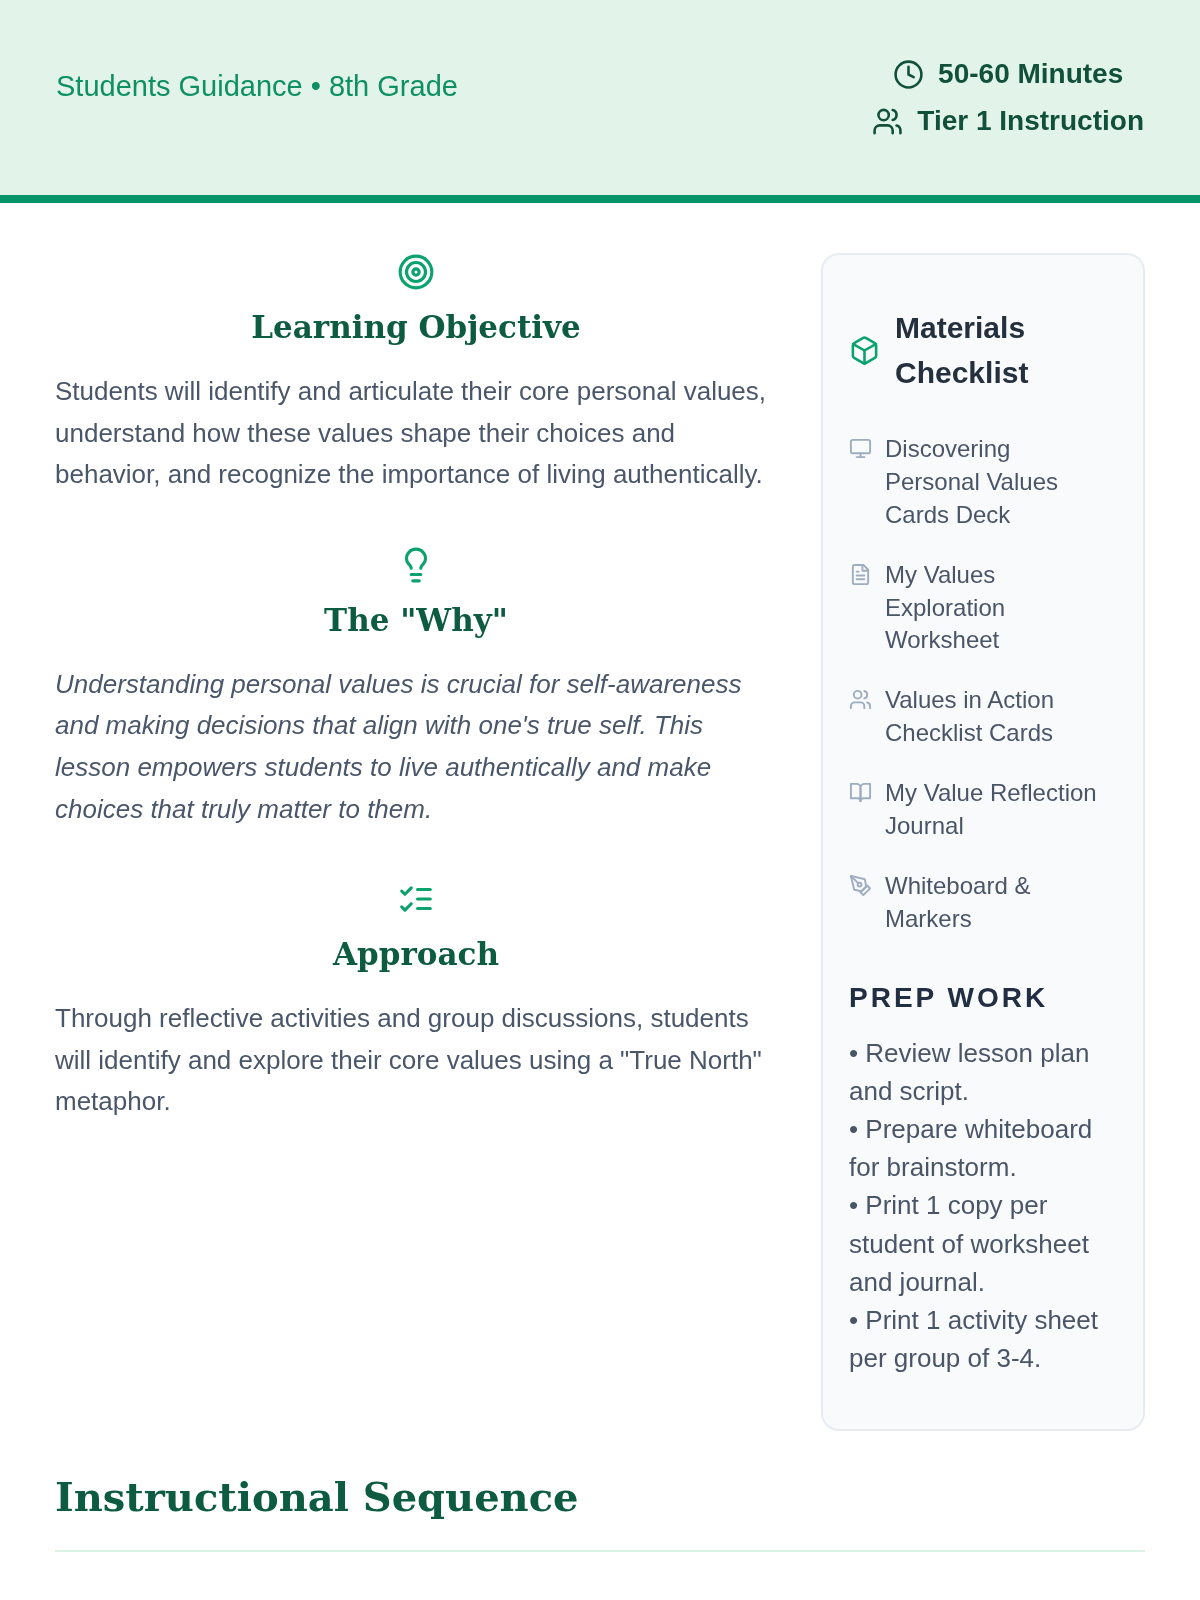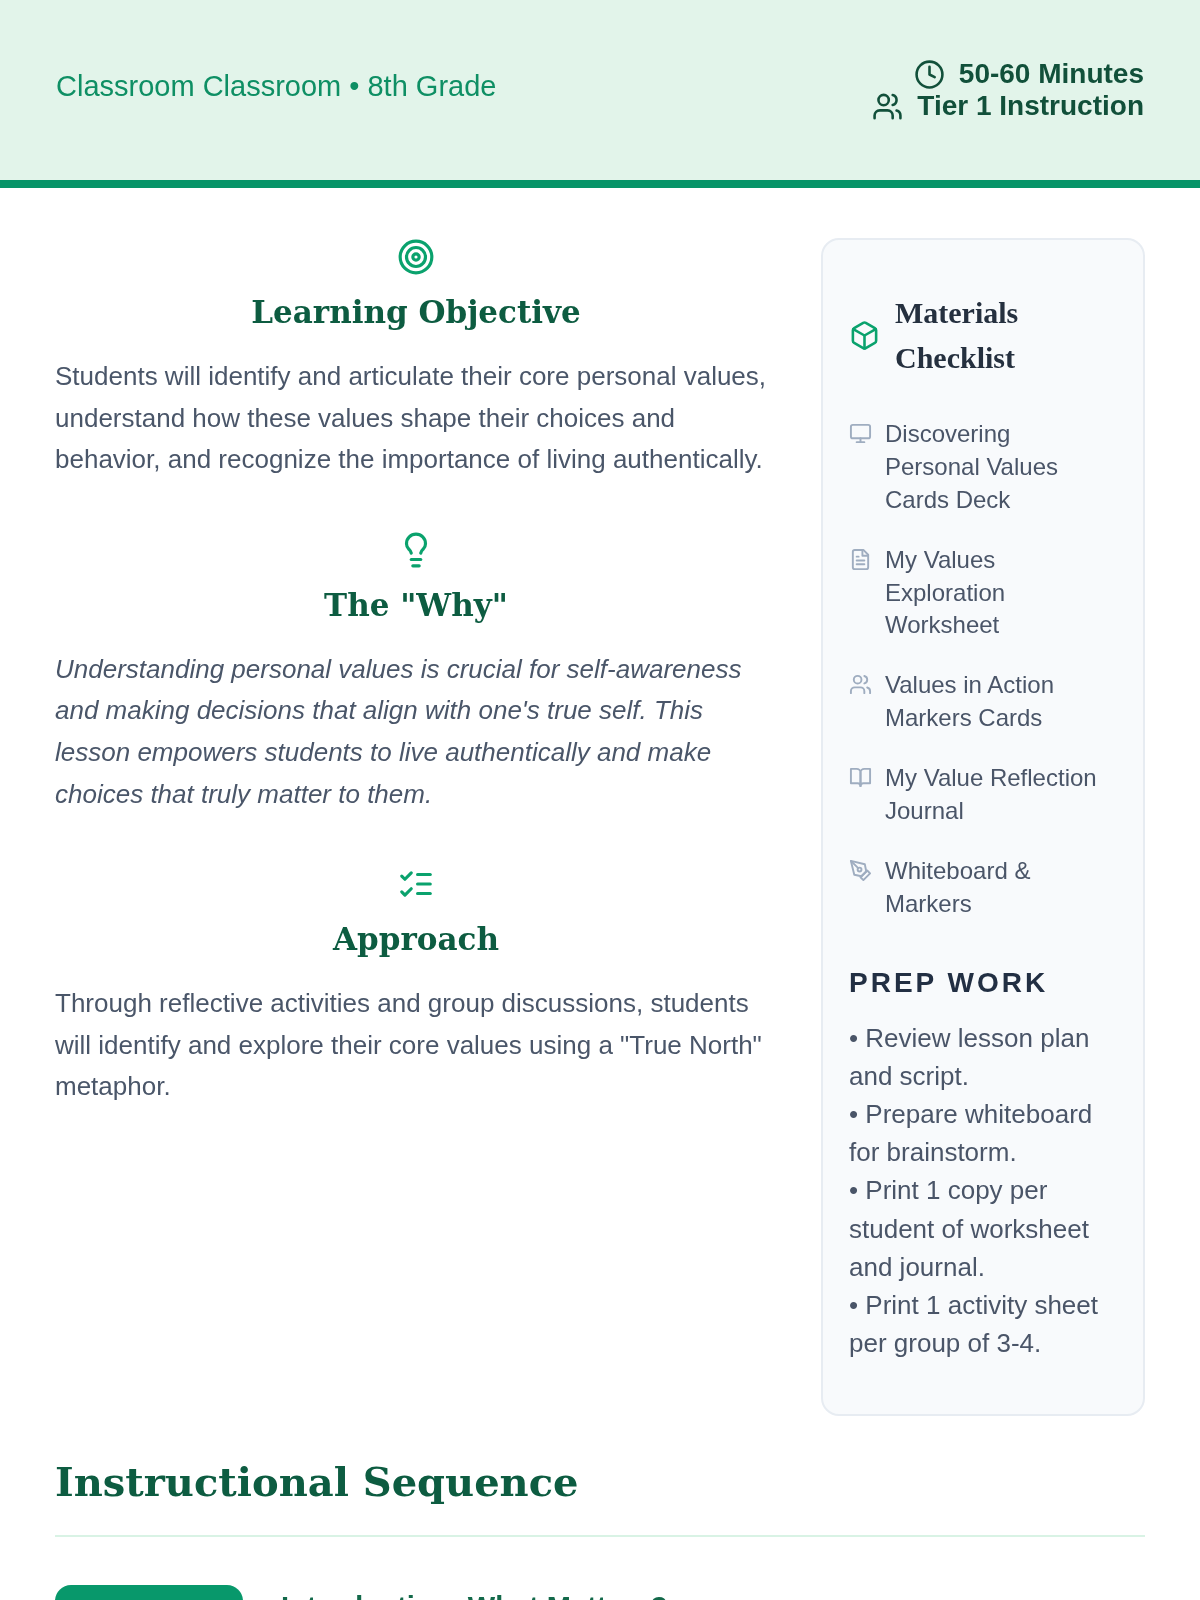--- a/index.html
+++ b/index.html
@@ -19,21 +19,21 @@
   }
   .title {
     font-family:"DejaVu Serif", serif;
     font-size:48px; line-height:1.05; font-weight:700;
     color:#14583e; margin:0; letter-spacing:0.5px;
   }
   .subtitle {
     font-size:29px; color:#0e8f64; font-weight:500;
     margin:20px 0 0 0;
   }
-  .meta { margin-top:8px; display:flex; flex-direction:column; align-items:flex-end; gap:0; }
+  .meta { margin-top:8px; display:flex; flex-direction:column; align-items:center; gap:15px; }
   .meta-row { display:flex; align-items:center; gap:14px; color:#11503a; font-weight:700; font-size:28px; }
   .meta-row svg { width:31px; height:31px; color:#11503a; flex:none; }
 
   
   .main {
     display:grid; grid-template-columns:1fr 324px; column-gap:44px;
     padding:50px 55px 0 55px; align-items:start;
   }
   .sec-head { display:flex; align-items:center; gap:18px; margin:0 0 26px 0;flex-direction:column; }
   .sec-head svg { width:38px; height:38px; color:#0aa26d; flex:none; }
@@ -47,21 +47,21 @@
   
   .card {
     background:#f8fafc;
     border:2px solid #e7ecf2;
     border-radius:18px;
     padding:50px 14px 52px 26px;
   }
   .card-head { display:flex; align-items:center; gap:15px; }
   .card-head svg { width:31px; height:31px; color:#0aa26d; flex:none; }
   .card-head h3 {
-    font-family:Liberation Serif, serif; font-size:30px; line-height:1.5;
+    font-family:Liberation Sans, sans-serif; font-size:30px; line-height:1.5;
     font-weight:700; color:#25303f; margin:0;
   }
   .mat-list { list-style:none; margin:38px 0 0 0; padding:0; }
   .mat-item { display:flex; gap:13px; margin-bottom:27px; font-size:24px; line-height:1.37; color:#4a5568; }
   .mat-item svg { width:23px; height:23px; color:#9fadc0; flex:none; margin-top:4px; }
   .mat-item span { width:212px; }
   .prep-head { font-size:28px; font-weight:700; letter-spacing:3px; color:#222f43; margin:46px 0 20px 0; }
   .prep p { font-size:26px; line-height:1.47; color:#4a5568; margin:0; max-width:288px; }
   .prep p::before { content:"• "; }
 
@@ -81,21 +81,21 @@
   .step-bullets { list-style:none; margin:0; padding:0; }
   .step-bullets li { font-size:26px; line-height:1.45; color:#4a5669; }
   .step-bullets li::before { content:"• "; color:#3c4a5f; }
   .hl { color:#0c8f63; font-weight:700; }
 </style>
 </head>
 <body>
 
 <header class="header">
   <div>
-    <p class="subtitle">Classroom Classroom • 8th Grade</p>
+    <p class="subtitle">Students Guidance • 8th Grade</p>
   </div>
   <div class="meta">
     <div class="meta-row">
       <svg viewBox="0 0 24 24" fill="none" stroke="currentColor" stroke-width="2" stroke-linecap="round" stroke-linejoin="round">
           <circle cx="12" cy="12" r="10"></circle>
           <polyline points="12 6 12 12 16 14"></polyline>
         </svg>
       <span>50-60 Minutes</span>
     </div>
     <div class="meta-row">
@@ -181,21 +181,21 @@
           </svg>
         <span>My Values Exploration Worksheet</span>
       </li>
       <li class="mat-item">
         <svg viewBox="0 0 24 24" fill="none" stroke="currentColor" stroke-width="2" stroke-linecap="round" stroke-linejoin="round">
             <path d="M16 21v-2a4 4 0 0 0-4-4H6a4 4 0 0 0-4 4v2"></path>
             <circle cx="9" cy="7" r="4"></circle>
             <path d="M22 21v-2a4 4 0 0 0-3-3.87"></path>
             <path d="M16 3.13a4 4 0 0 1 0 7.75"></path>
           </svg>
-        <span>Values in Action Markers Cards</span>
+        <span>Values in Action Checklist Cards</span>
       </li>
       <li class="mat-item">
         <svg viewBox="0 0 24 24" fill="none" stroke="currentColor" stroke-width="2" stroke-linecap="round" stroke-linejoin="round">
             <path d="M2 3h6a4 4 0 0 1 4 4v14a3 3 0 0 0-3-3H2z"></path>
             <path d="M22 3h-6a4 4 0 0 0-4 4v14a3 3 0 0 1 3-3h7z"></path>
           </svg>
         <span>My Value Reflection Journal</span>
       </li>
       <li class="mat-item">
         <svg viewBox="0 0 24 24" fill="none" stroke="currentColor" stroke-width="2" stroke-linecap="round" stroke-linejoin="round">

